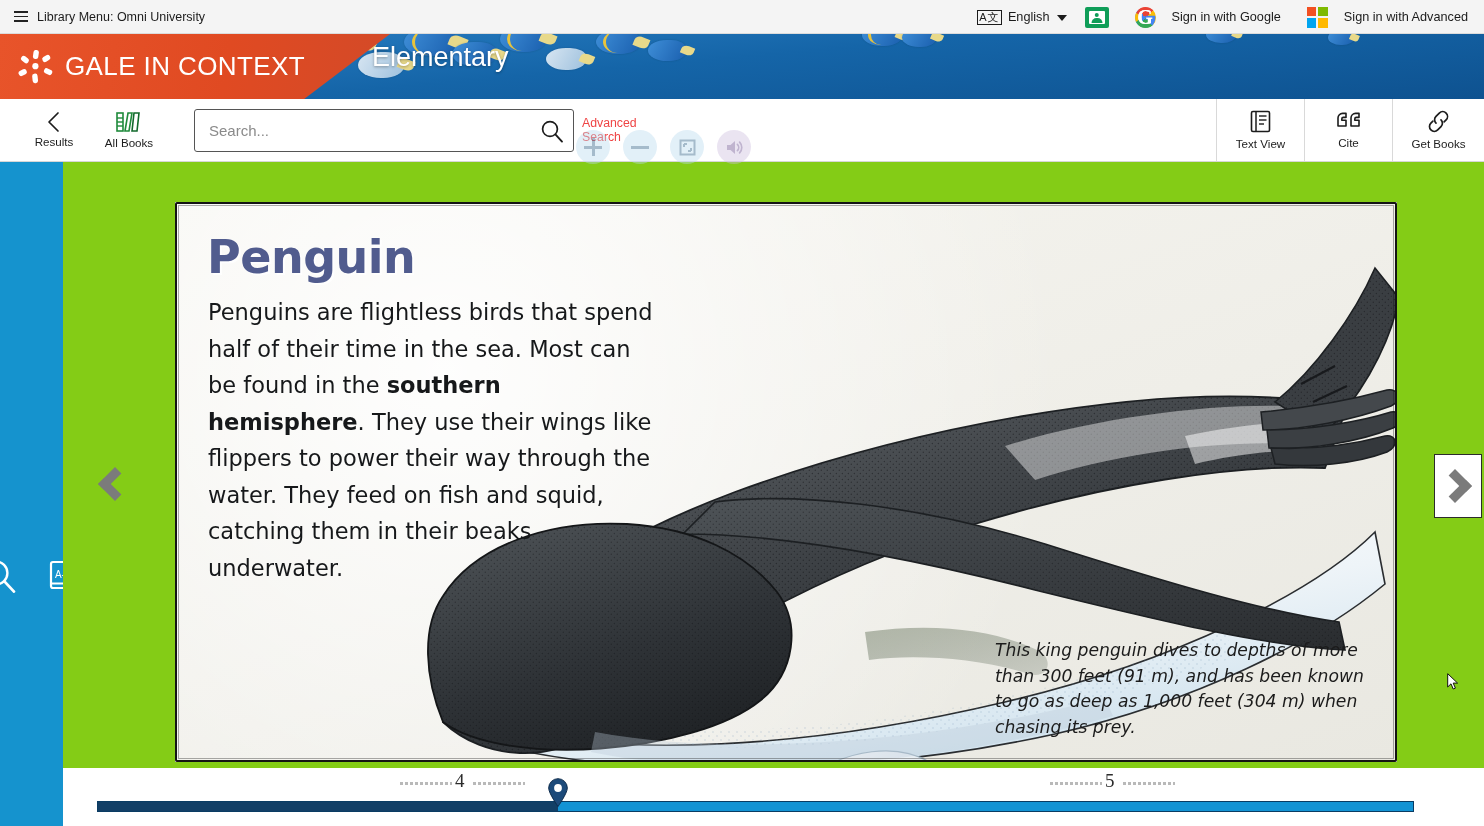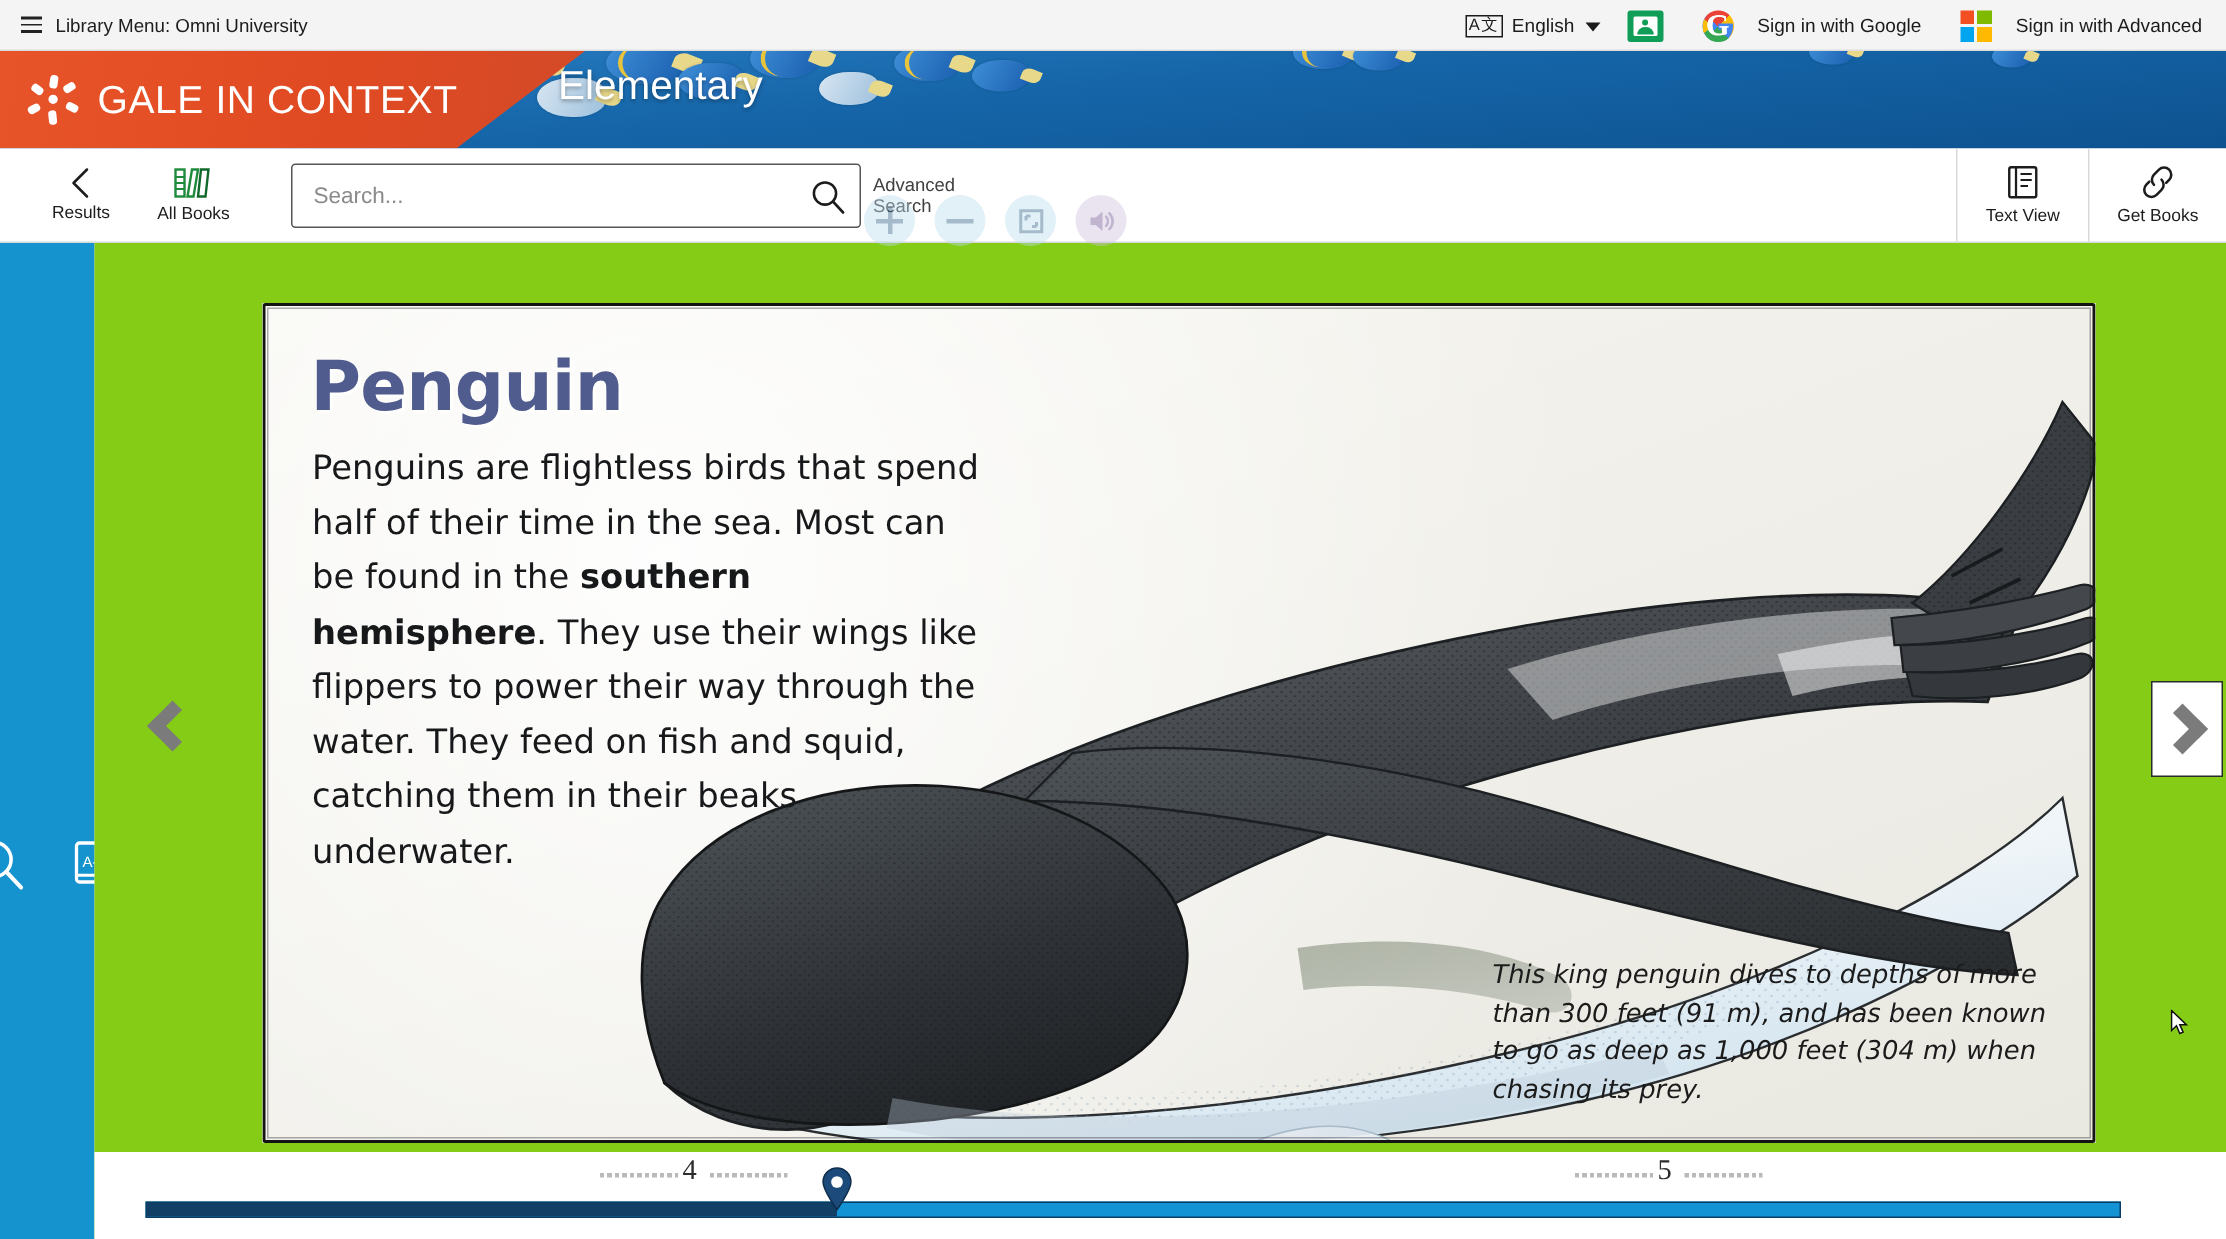--- a/index.html
+++ b/index.html
@@ -185,21 +185,21 @@
     font-family: "Liberation Sans", sans-serif;
     background: #fff;
   }
   #search-input::placeholder { color: #8a8a8a; }
   #search-submit {
     position: absolute; right: 9px; top: 9px;
     width: 26px; height: 26px; cursor: pointer;
     background: none; border: none; padding: 0;
   }
   #advanced-search {
-    margin-left: 8px; font-size: 12.3px; color: #404040;
+    margin-left: 8px; font-size: 12.3px; color: #ef4444;
     line-height: 1.15; cursor: pointer; width: 72px;
   }
   #toolbar-right {
     position: absolute; right: 0; top: 0; height: 62px;
     display: flex; align-items: stretch;
   }
   .tool-right-item {
     display: flex; flex-direction: column; align-items: center;
     justify-content: center; gap: 4px; cursor: pointer;
     border-left: 1px solid #d9d9d9;
@@ -511,20 +511,27 @@
       <svg width="25" height="25" viewBox="0 0 25 25" aria-hidden="true">
         <rect x="3.5" y="2.5" width="18" height="20" rx="1.4" fill="none" stroke="#1c1c1c" stroke-width="1.6"></rect>
         <line x1="8" y1="2.5" x2="8" y2="22.5" stroke="#1c1c1c" stroke-width="1.5"></line>
         <line x1="11" y1="7" x2="18.5" y2="7" stroke="#1c1c1c" stroke-width="1.4"></line>
         <line x1="11" y1="11" x2="18.5" y2="11" stroke="#1c1c1c" stroke-width="1.4"></line>
         <line x1="11" y1="15" x2="16" y2="15" stroke="#1c1c1c" stroke-width="1.4"></line>
       </svg>
       <span class="tool-label">Text View</span>
     </div>
 
+    <div class="tool-right-item">
+      <svg width="28" height="23" viewBox="0 0 28 23" aria-hidden="true">
+        <path d="M3 16 V8 a4.6 4.6 0 0 1 4.6-4.6 H11 v4 H8.4 A1.6 1.6 0 0 0 6.8 9 v1.2 H11 V16 Z" fill="none" stroke="#1c1c1c" stroke-width="1.6" stroke-linejoin="round"></path>
+        <path d="M16 16 V8 a4.6 4.6 0 0 1 4.6-4.6 H24 v4 h-2.6 A1.6 1.6 0 0 0 19.8 9 v1.2 H24 V16 Z" fill="none" stroke="#1c1c1c" stroke-width="1.6" stroke-linejoin="round"></path>
+      </svg>
+      <span class="tool-label">Cite</span>
+    </div>
 
     <div class="tool-right-item" id="get-link-item">
       <svg width="27" height="25" viewBox="0 0 27 25" aria-hidden="true">
         <path d="M11 14.2 a4.8 4.8 0 0 1 0-6.8 l3.3-3.3 a4.8 4.8 0 1 1 6.8 6.8 l-2 2" fill="none" stroke="#1c1c1c" stroke-width="1.7" stroke-linecap="round"></path>
         <path d="M16 10.8 a4.8 4.8 0 0 1 0 6.8 l-3.3 3.3 a4.8 4.8 0 1 1 -6.8 -6.8 l2 -2" fill="none" stroke="#1c1c1c" stroke-width="1.7" stroke-linecap="round"></path>
       </svg>
       <span class="tool-label">Get Books</span>
     </div>
   </div>
 </div>

